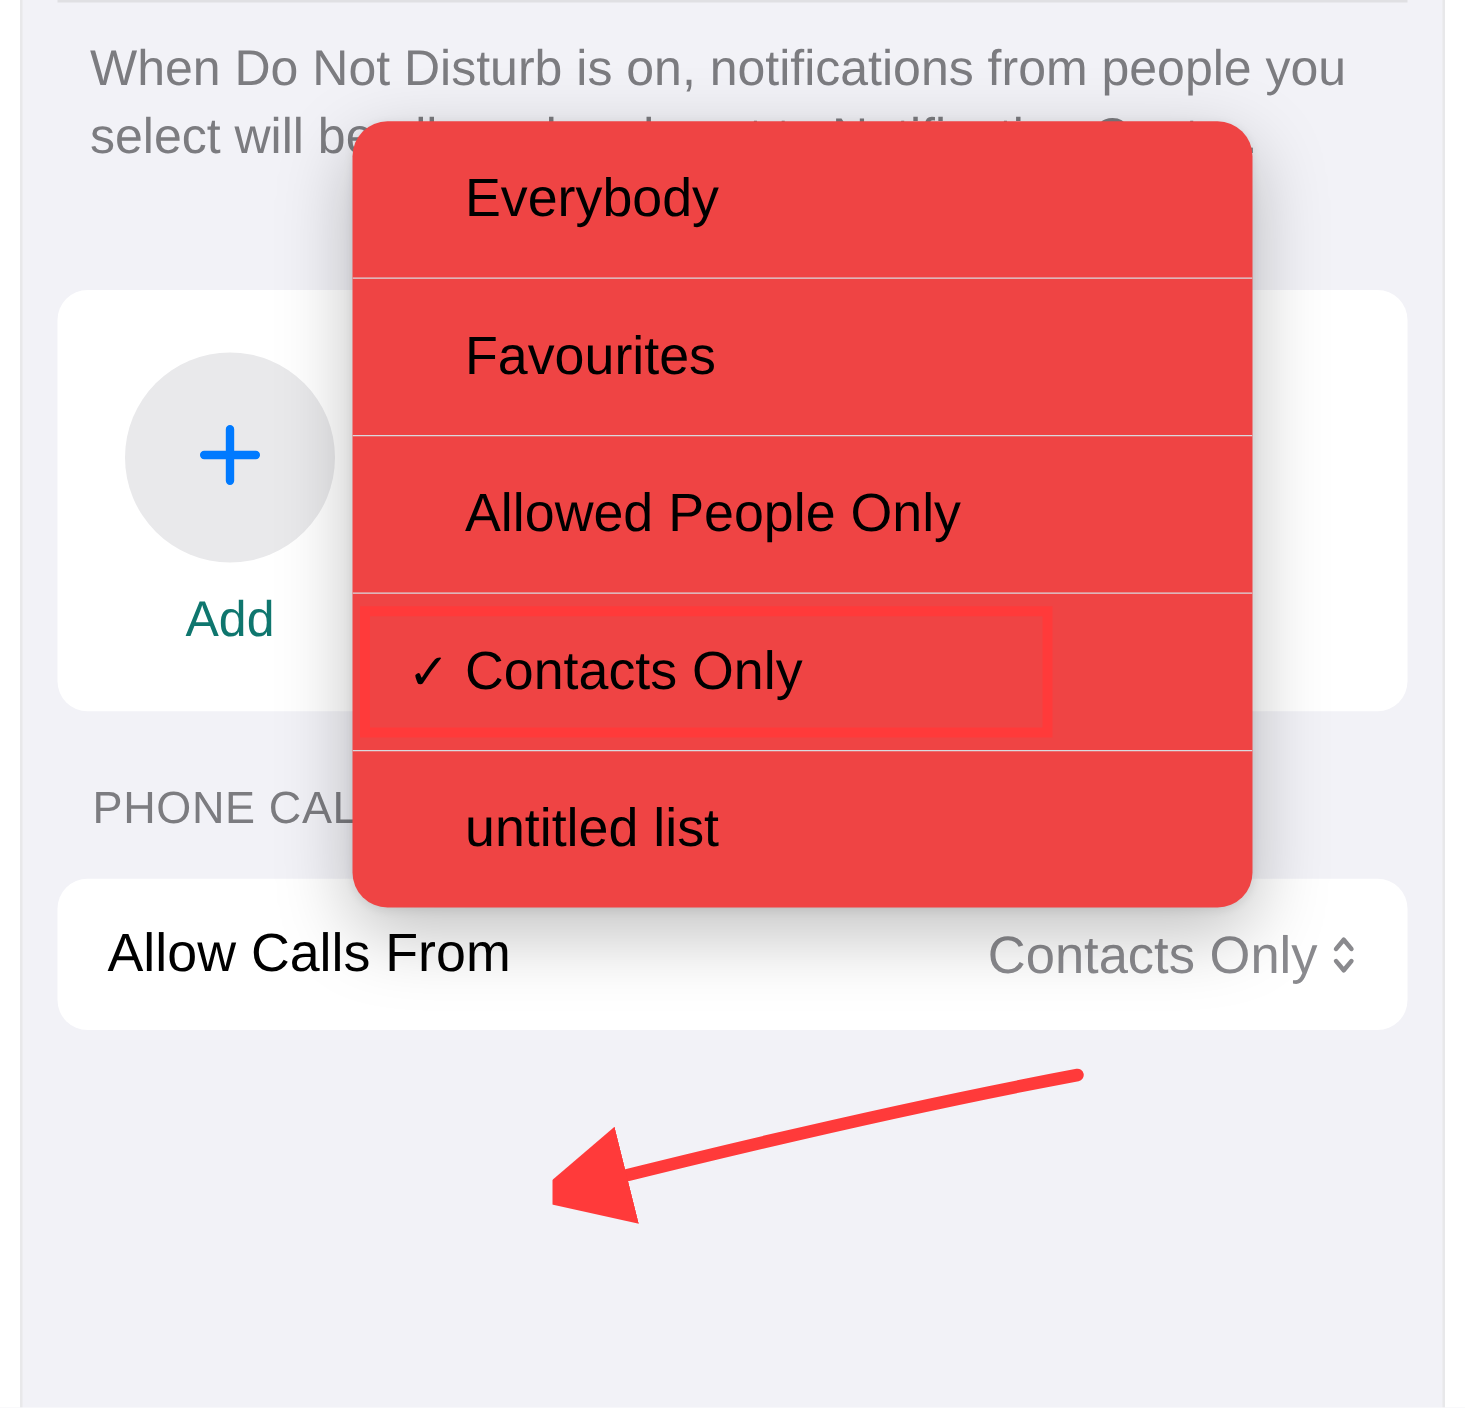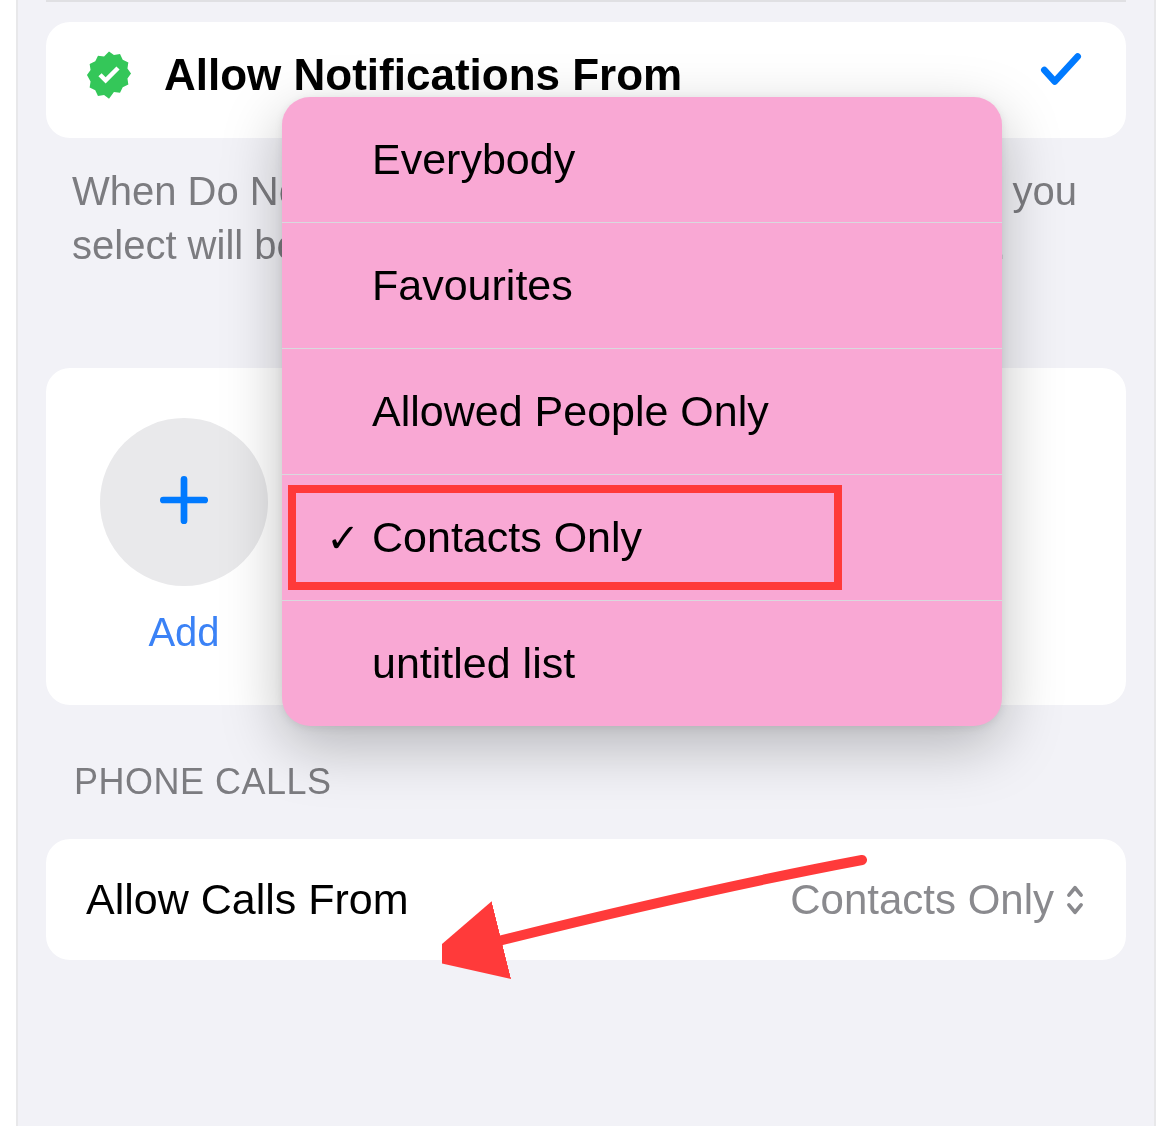--- a/index.html
+++ b/index.html
@@ -82,21 +82,21 @@
       width: 168px;
       height: 168px;
       border-radius: 50%;
       background: #e9e9eb;
       display: flex;
       align-items: center;
       justify-content: center;
       cursor: pointer;
     }
     .add-label {
-      color: #3b82f6;
+      color: #0f766e;
       font-size: 40px;
       margin-top: 24px;
     }
     .section-header {
       font-size: 36px;
       color: #7c7c80;
       padding: 56px 56px 16px 56px;
       letter-spacing: 0.5px;
     }
     .calls-card {
@@ -130,21 +130,21 @@
       color: #7c7c80;
       padding: 28px 56px 10px 56px;
     }
 
     
     .dropdown-menu {
       position: absolute;
       left: 282px;
       top: 97px;
       width: 720px;
-      background: #f9a8d4;
+      background: #ef4444;
       border-radius: 28px;
       box-shadow: 0 20px 60px rgba(0,0,0,0.25), 0 2px 8px rgba(0,0,0,0.08);
       overflow: hidden;
       z-index: 100;
     }
     .dropdown-item {
       display: flex;
       align-items: center;
       padding: 38px 28px 38px 32px;
       border-bottom: 1.5px solid #d9d9de;
@@ -182,36 +182,20 @@
       z-index: 50;
     }
   </style>
 </head>
 <body>
 
 <div class="outer-frame">
 
   <div class="top-divider"></div>
 
-  <div class="section-card">
-    <div class="allow-notif-row">
-      <span class="verified-icon">
-        <svg viewBox="0 0 24 24" width="54" height="54">
-          <path fill="#34c759" d="M12 1.5l2.2 1.6 2.7-.4 1.2 2.5 2.5 1.2-.4 2.7 1.6 2.2-1.6 2.2.4 2.7-2.5 1.2-1.2 2.5-2.7-.4L12 22.5l-2.2-1.6-2.7.4-1.2-2.5-2.5-1.2.4-2.7L2.2 12l1.6-2.2-.4-2.7 2.5-1.2 1.2-2.5 2.7.4z"></path>
-          <path fill="#ffffff" d="M10.5 15.8l-3.2-3.2 1.4-1.4 1.8 1.8 4.8-4.8 1.4 1.4z"></path>
-        </svg>
-      </span>
-      <span class="allow-notif-title">Allow Notifications From</span>
-      <span class="checkmark-right">
-        <svg viewBox="0 0 24 24" width="50" height="50">
-            <path fill="none" stroke="#007aff" stroke-width="3.2" stroke-linecap="round" stroke-linejoin="round" d="M4 12.5l5 5.5L20 6"></path>
-          </svg>
-      </span>
-    </div>
-  </div>
 
   <div class="description-text">When Do Not Disturb is on, notifications from people you select will be allowed and sent to Notification Centre.</div>
 
   <div class="section-card add-card">
     <div class="add-circle-wrap">
       <div class="add-circle">
         <span>
           <svg viewBox="0 0 24 24" width="62" height="62">
               <path fill="none" stroke="#007aff" stroke-width="2.6" stroke-linecap="round" d="M12 4v16M4 12h16"></path>
             </svg>

